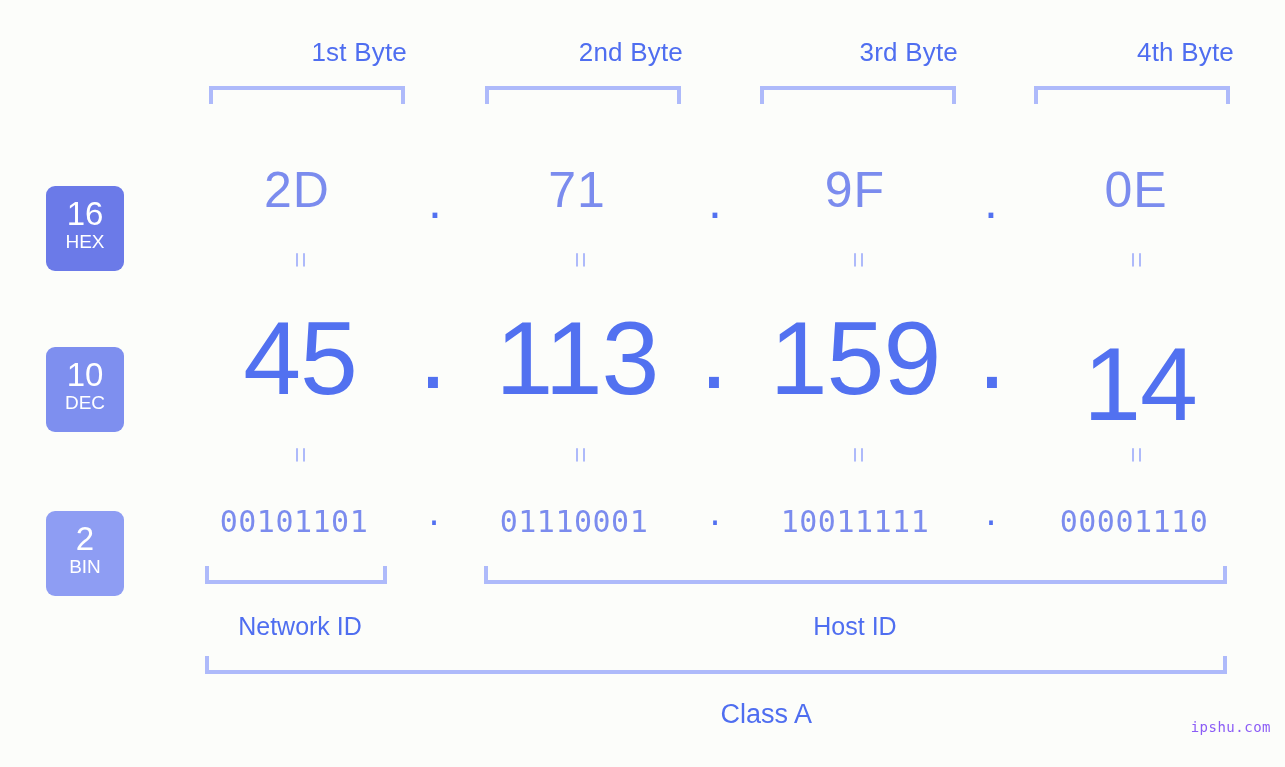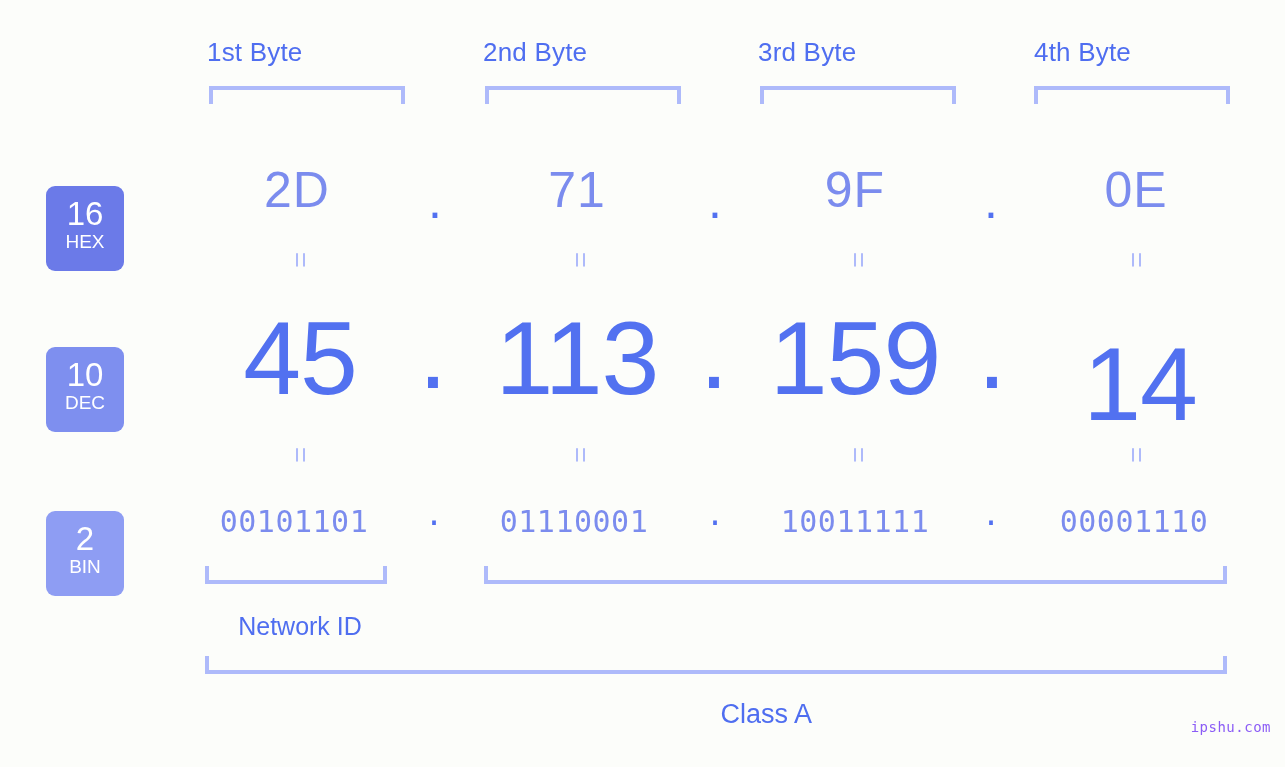--- a/index.html
+++ b/index.html
@@ -21,21 +21,21 @@
     width: 1285px;
     height: 767px;
   }
 
   
   .byte-label {
     position: absolute;
     top: 32px;
     height: 40px;
     line-height: 40px;
-    text-align: left;
+    text-align: right;
     font-size: 26px;
     color: #4f6ef0;
     letter-spacing: 0.2px;
     white-space: nowrap;
   }
 
   
   .bracket-top {
     position: absolute;
     height: 18px;
@@ -243,19 +243,20 @@
   <div class="cell bin-val" style="left:474px; width:200px;">01110001</div>
   <div class="sep sep-bin" style="left:702px;">.</div>
   <div class="cell bin-val" style="left:755px; width:200px;">10011111</div>
   <div class="sep sep-bin" style="left:978px;">.</div>
   <div class="cell bin-val" style="left:1034px; width:200px;">00001110</div>
 
   <div class="bracket-bottom" style="left:205px; top:566px; width:182px;"></div>
   <div class="bracket-bottom" style="left:484px; top:566px; width:743px;"></div>
 
   <div class="section-label" style="left:200px; top:610px; width:200px;">Network ID</div>
+  <div class="section-label" style="left:755px; top:610px; width:200px;">Host ID</div>
 
   <div class="bracket-bottom" style="left:205px; top:656px; width:1022px;"></div>
   <div class="class-label" style="left:612px; top:697px; width:200px;">Class A</div>
 
   <div id="watermark">ipshu.com</div>
 
 </div>
 
 </body></html>

